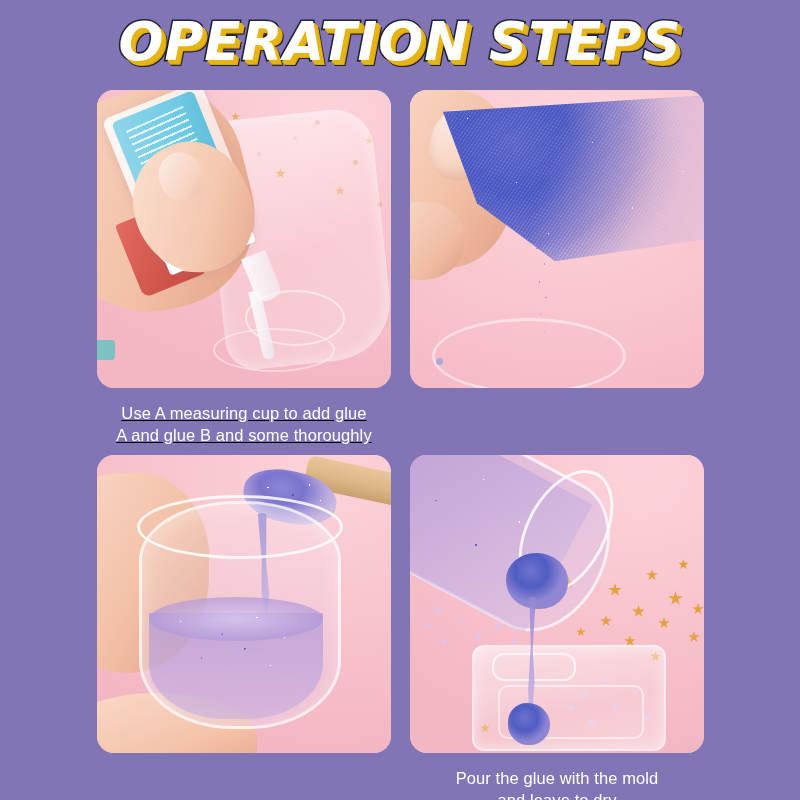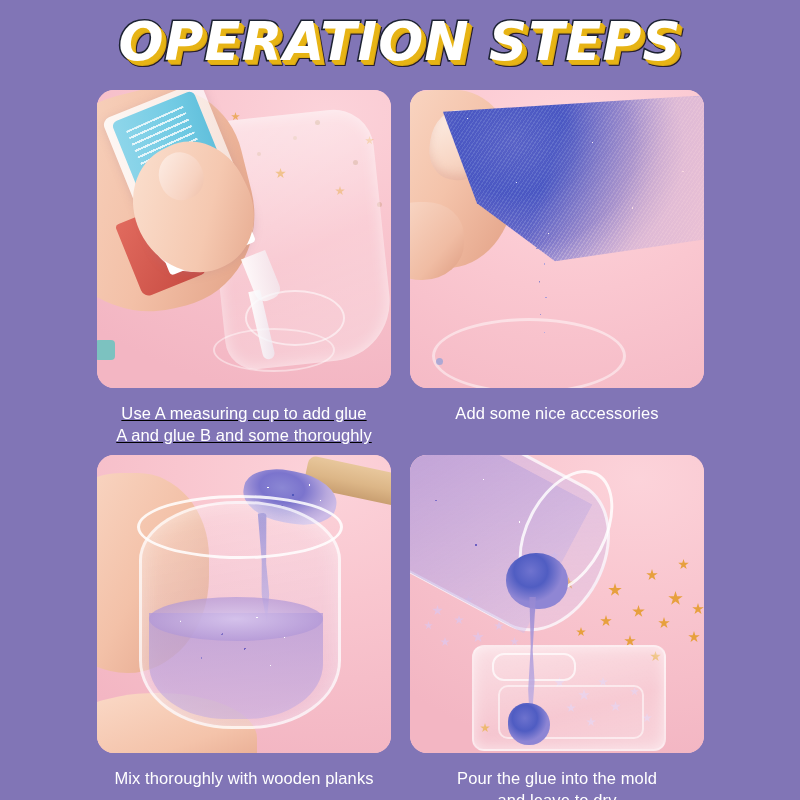--- a/index.html
+++ b/index.html
@@ -566,44 +566,40 @@
           <div class="p2-sheet-grain"></div>
           <div class="p2-sheet-spark"></div>
           <div class="p2-fade"></div>
         </div>
 
         <div class="p2-fall"></div>
         <div class="p2-cupline"></div>
         <div class="dot" style="left:26px;top:268px;width:7px;height:7px;background:#8ea0d8;opacity:.7;"></div>
       </div>
       <div class="caption">
-        <span>Add some nice accessories</span>
       </div>
     </div>
 
     <div class="cell cell-r2c1">
       <div class="photo">
         <div class="pinkbg"></div>
 
         <div class="p3-hand"></div>
         <div class="p3-hand2"></div>
 
         <div class="p3-stick"></div>
         <div class="p3-stick-glob"></div>
         <div class="p3-stick-spark"></div>
         <div class="p3-drip"></div>
 
         <div class="p3-cup"></div>
         <div class="p3-cup-rim"></div>
         <div class="p3-liquid"></div>
         <div class="p3-liquid-top"></div>
         <div class="p3-liquid-spark"></div>
-      </div>
-      <div class="caption">
-        <span>Mix thoroughly with wooden planks</span>
       </div>
     </div>
 
     <div class="cell cell-r2c2">
       <div class="photo">
         <div class="pinkbg"></div>
 
         <div class="conf">
           <div class="star" style="left:152px;top:122px;width:13px;height:13px;"></div>
           <div class="star" style="left:112px;top:126px;width:11px;height:11px;"></div>
@@ -648,19 +644,19 @@
         <div class="p4-mold-c2"></div>
 
         <div class="p4-cup"></div>
         <div class="p4-cup-glitter"></div>
         <div class="p4-rim"></div>
         <div class="p4-glob"></div>
         <div class="p4-stream"></div>
         <div class="p4-pool"></div>
       </div>
       <div class="caption">
-        <span>Pour the glue into the mold</span>
+        <span>Pour the glue with the mold</span>
         <span class="l2">and leave to dry</span>
       </div>
     </div>
 
   </div>
 </div>
 
 </body></html>

